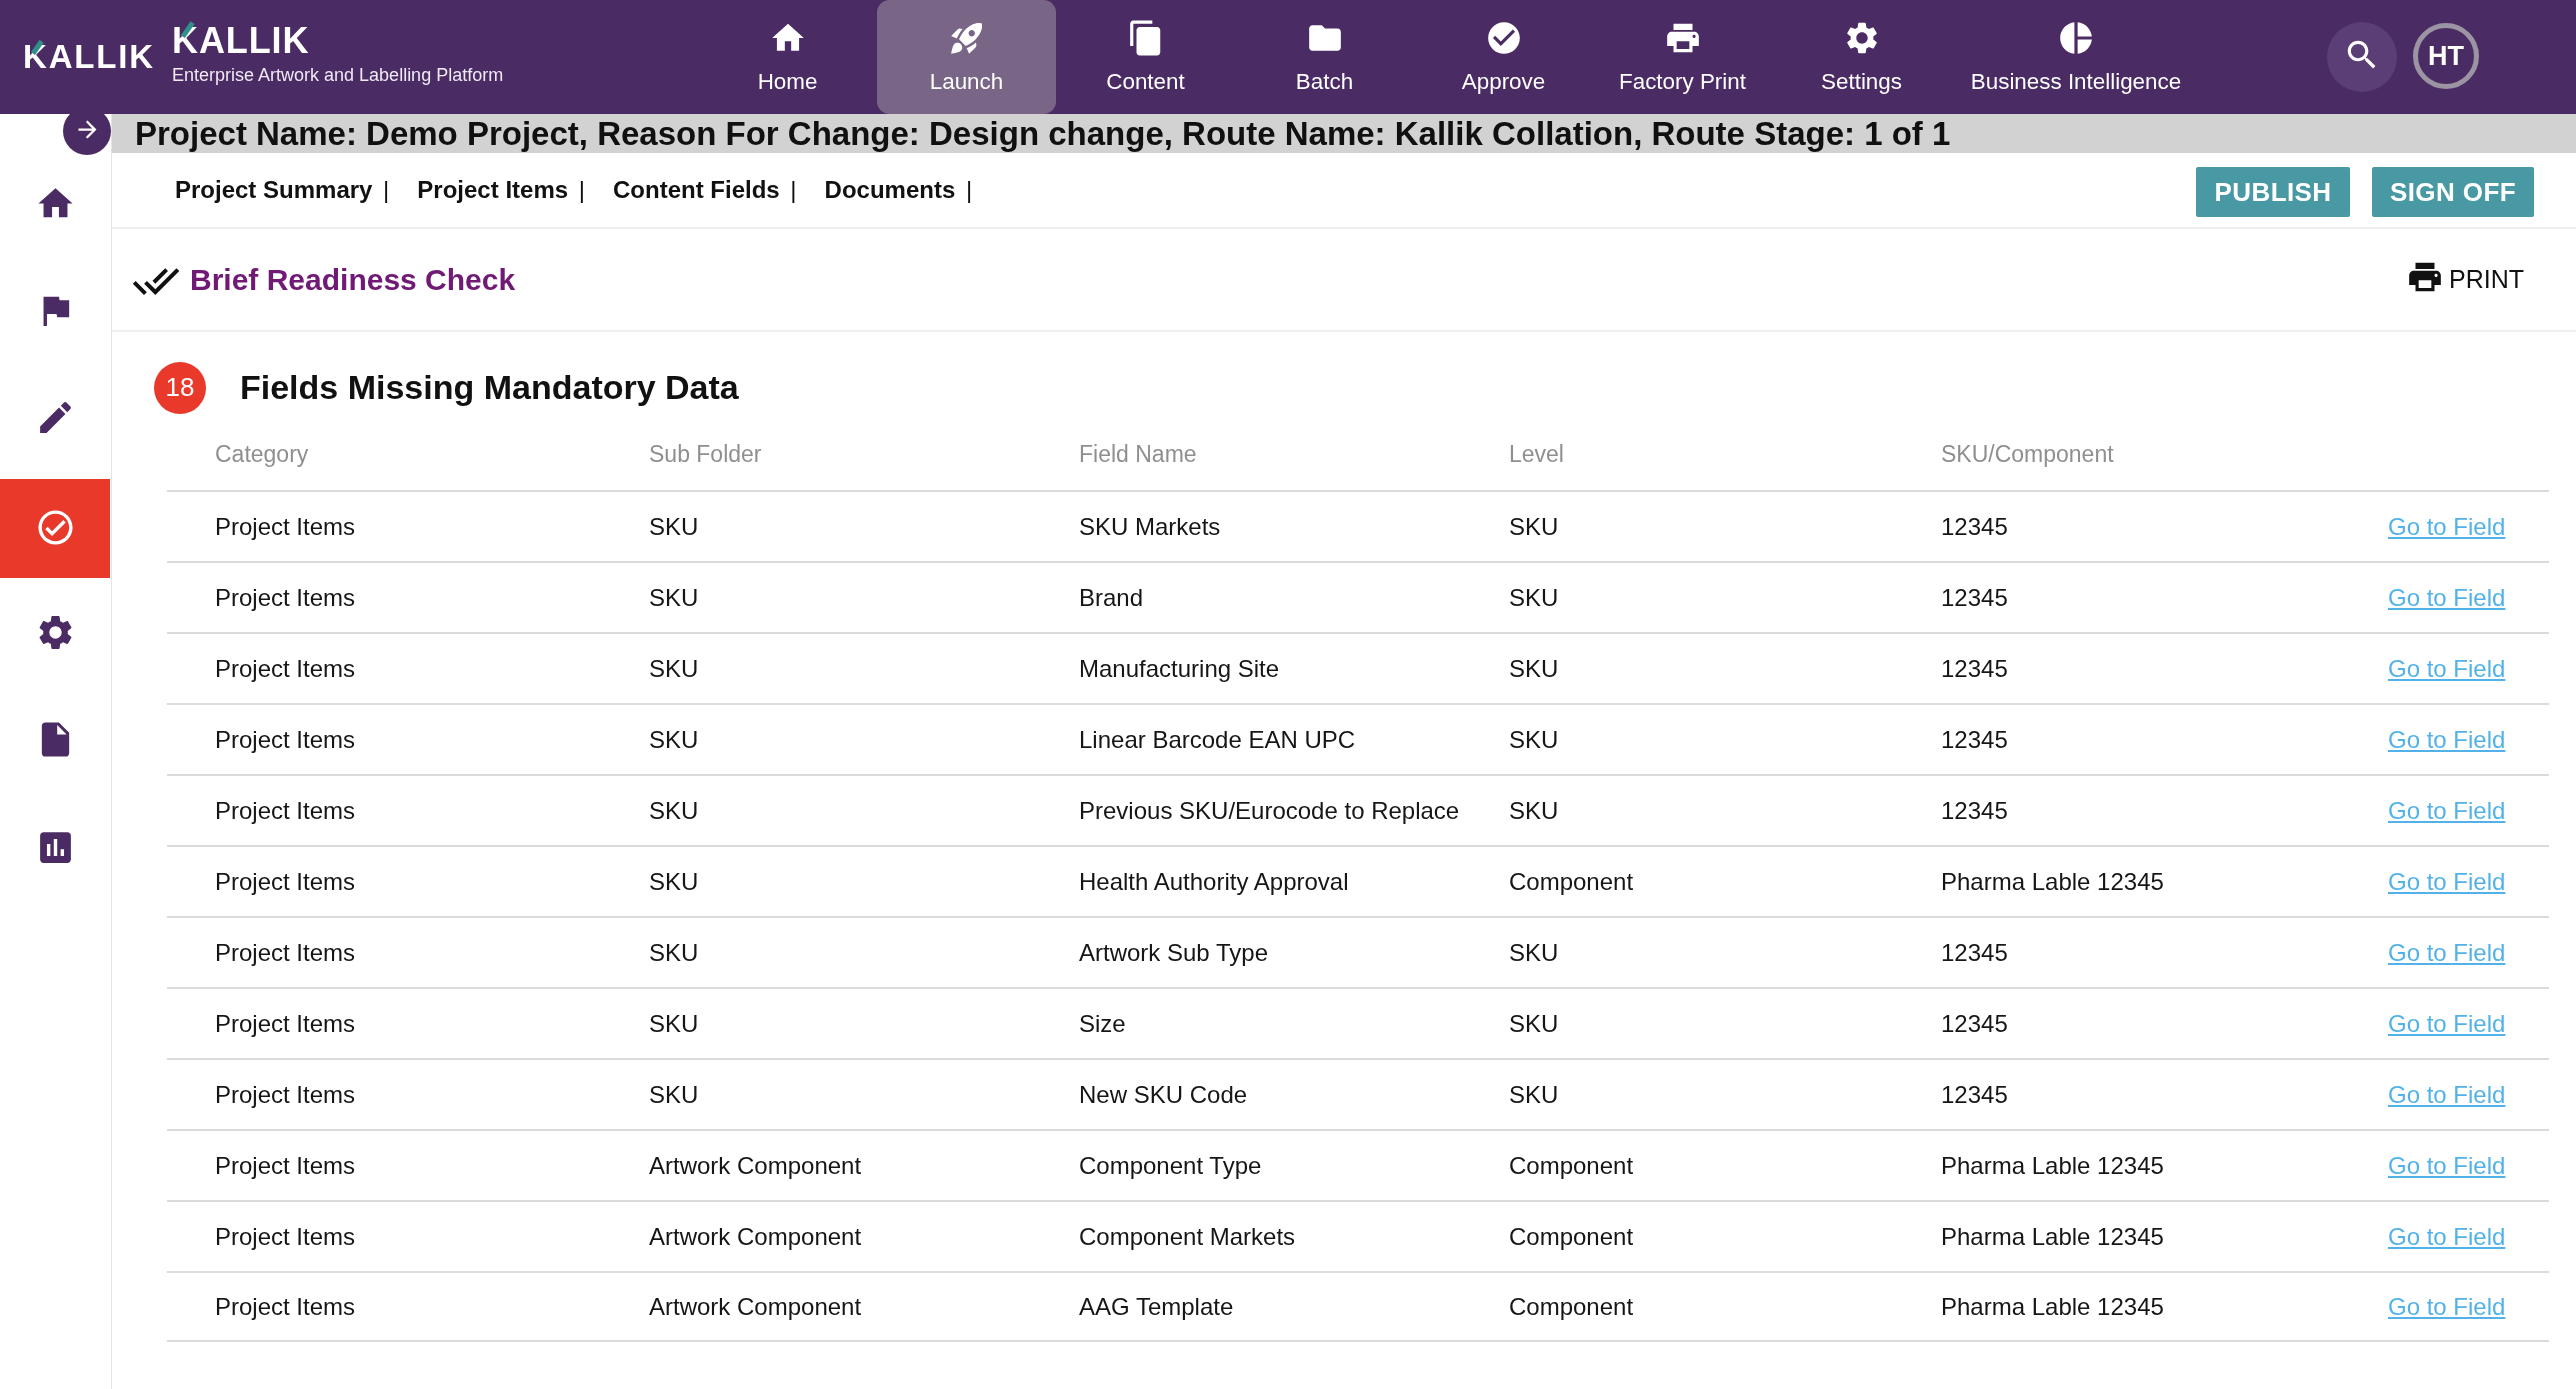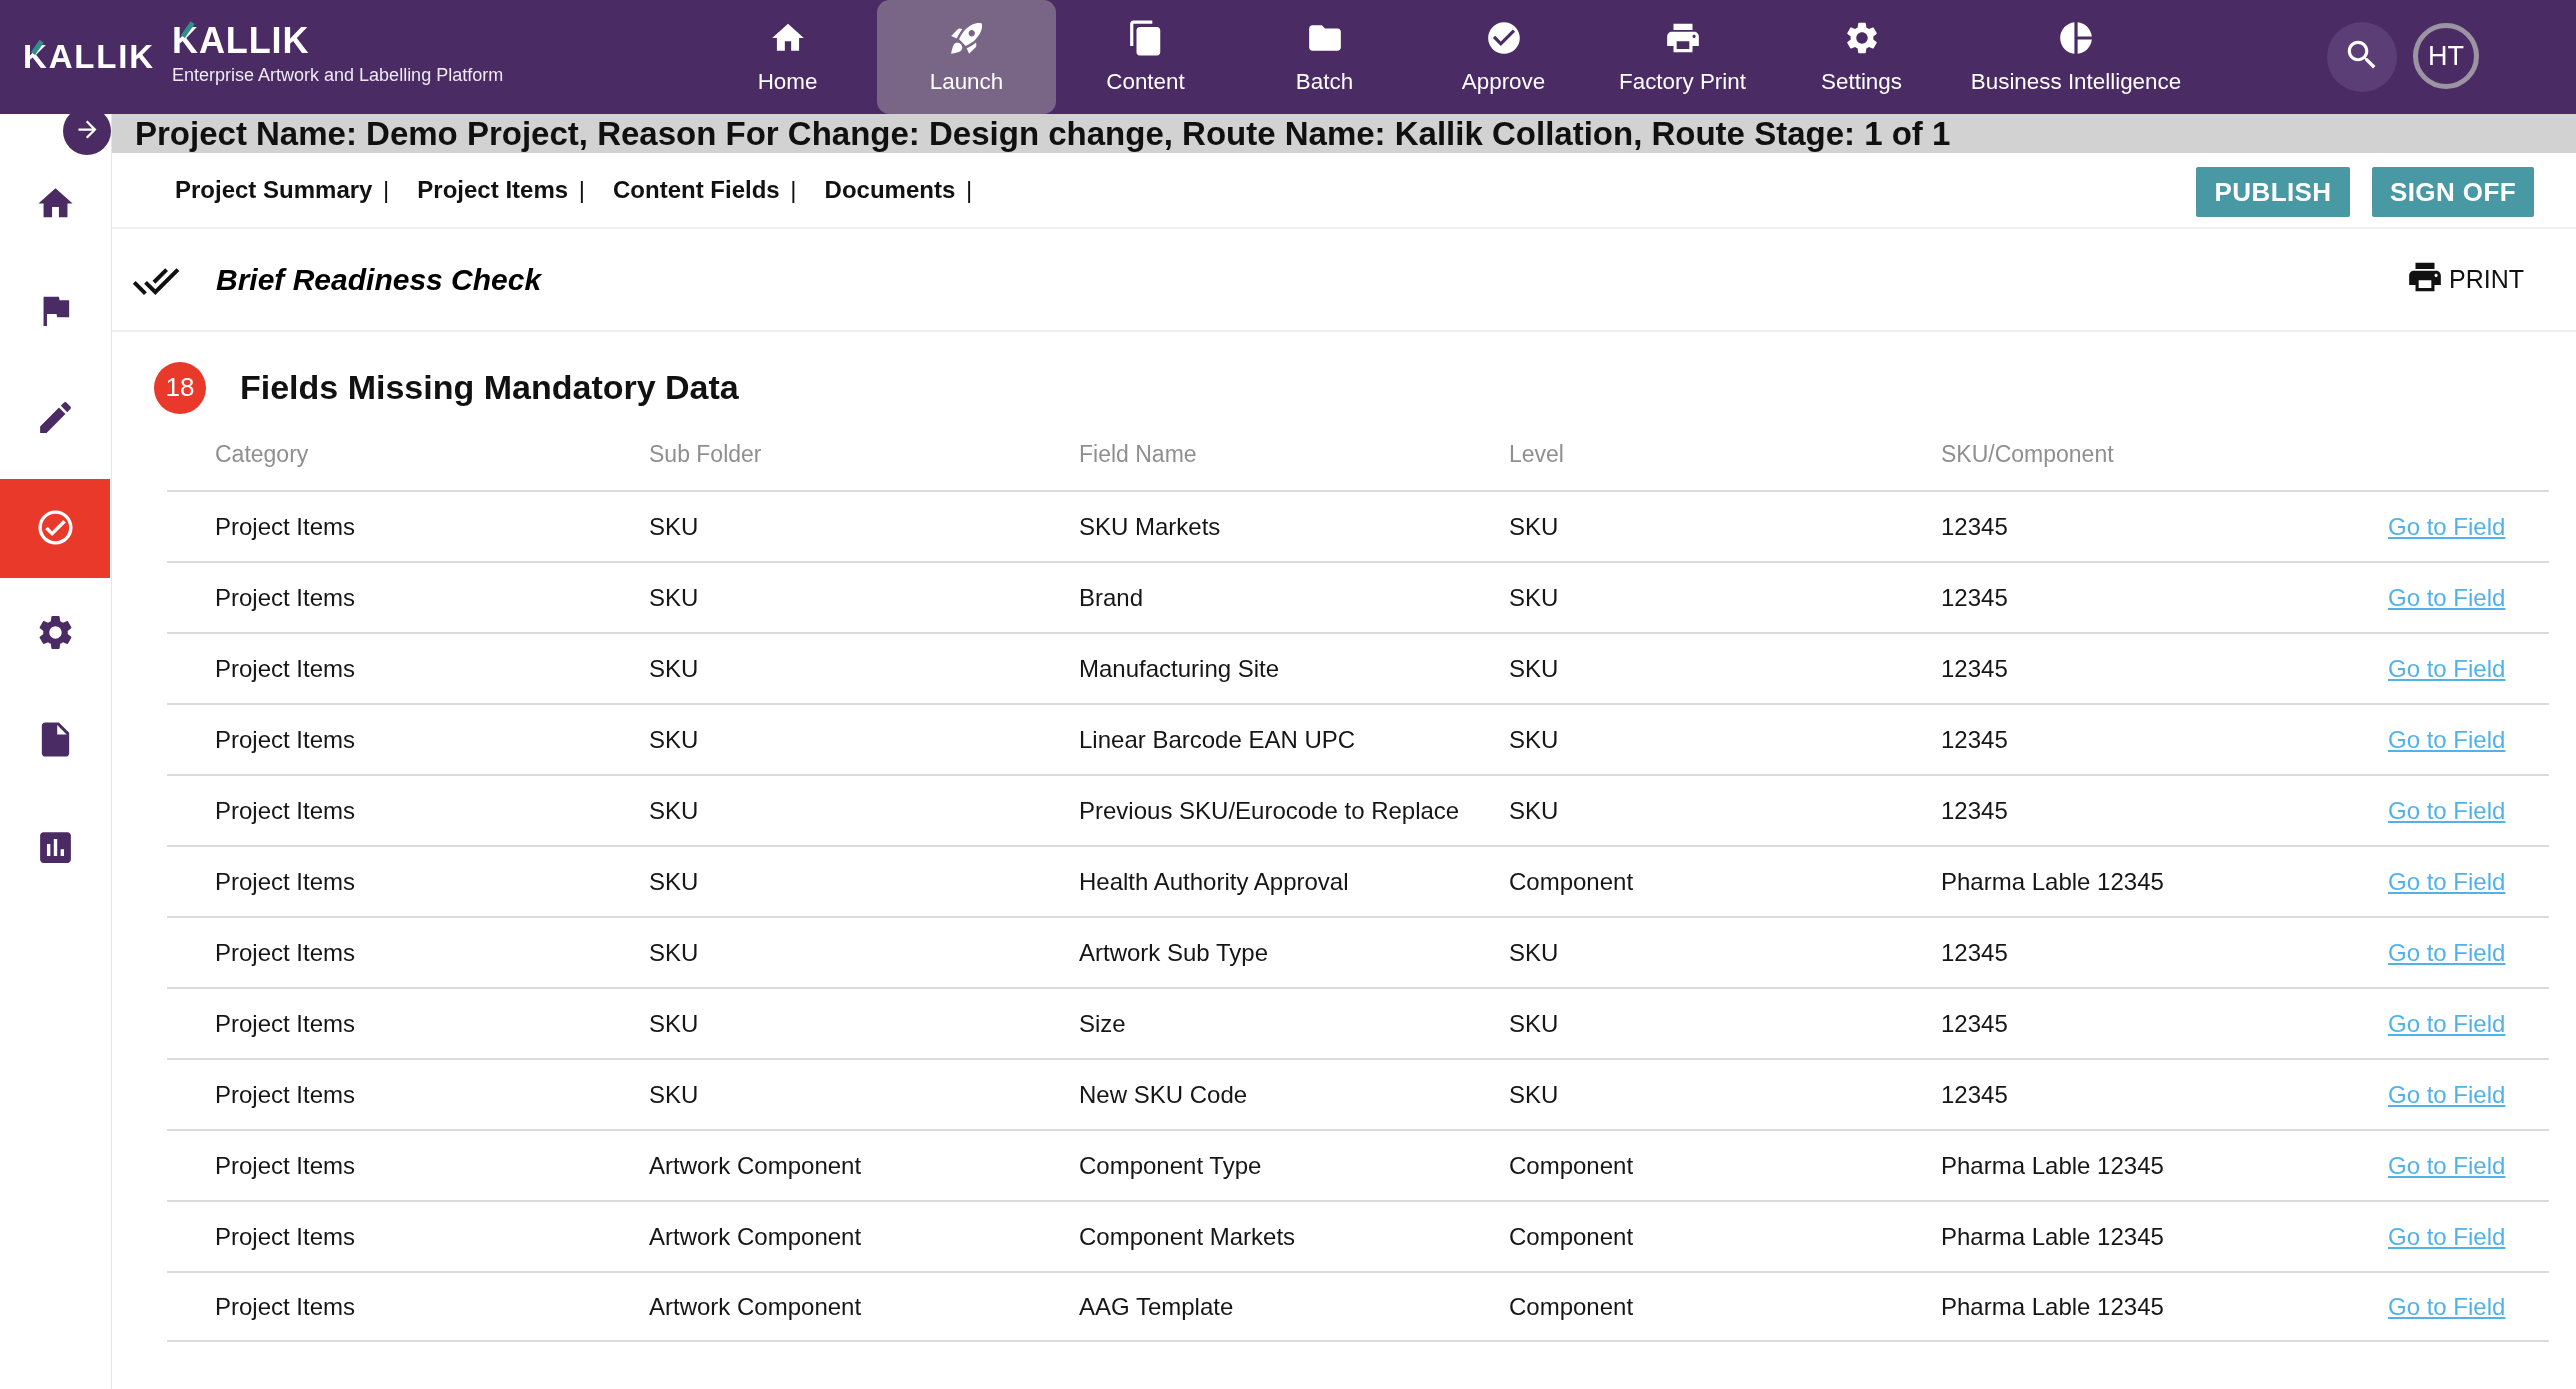--- a/index.html
+++ b/index.html
@@ -30,21 +30,21 @@
   .nav-item{width:179px;height:114px;display:flex;flex-direction:column;align-items:center;
     justify-content:center;gap:9px;color:#fff;cursor:pointer;border-radius:12.5px;}
   .nav-item:last-child{width:250px;}
   .nav-item.active{background:var(--nav-active);}
   .nav-item svg{width:38px;height:38px;fill:#fff;}
   .nav-label{font-size:22.4px;white-space:nowrap;}
   .search-btn{position:absolute;left:2327px;top:21.5px;width:70px;height:70px;border-radius:50%;
     background:var(--search-bg);display:flex;align-items:center;justify-content:center;cursor:pointer;}
   .search-btn svg{width:38px;height:38px;fill:#fff;}
   .avatar{position:absolute;left:2413px;top:23px;width:66px;height:66px;border-radius:50%;
-    background:var(--purple);border:5.4px solid #9b94a3;color:#fff;font-weight:normal;font-size:27px;
+    background:var(--purple);border:5.4px solid #9b94a3;color:#fff;font-weight:bold;font-size:27px;
     display:flex;align-items:center;justify-content:center;cursor:pointer;}
 
   
   .collapse-btn{position:absolute;left:63px;top:107px;width:48px;height:48px;border-radius:50%;
     background:var(--purple);display:flex;align-items:center;justify-content:center;z-index:10;cursor:pointer;}
   .collapse-btn svg{width:27px;height:27px;fill:#fff;}
 
   
   .sidebar{position:absolute;left:0;top:114px;bottom:0;width:112px;background:#fff;
     border-right:1.8px solid #e4e4e4;z-index:4;}
@@ -66,22 +66,22 @@
   .tab .sep{margin-left:10.7px;font-weight:normal;}
   .btn{position:absolute;top:14.3px;height:50px;border-radius:2px;background:var(--teal);color:#fff;
     font-weight:bold;font-size:26px;border:none;display:flex;align-items:center;justify-content:center;
     cursor:pointer;letter-spacing:0.4px;font-family:"Liberation Sans",sans-serif;}
   .btn-publish{right:226px;width:154px;}
   .btn-signoff{right:42px;width:162px;}
 
   .page-header{position:relative;height:103px;border-bottom:2.7px solid var(--divider);}
   .ph-icon{position:absolute;left:19.7px;top:28px;width:48px;height:48px;}
   .ph-icon svg{width:48px;height:48px;fill:#111;}
-  .ph-title{position:absolute;left:104px;top:50%;transform:translateY(-50%);
-    font-size:30px;font-weight:bold;color:#000000;font-style:italic;}
+  .ph-title{position:absolute;left:78px;top:50%;transform:translateY(-50%);
+    font-size:30px;font-weight:bold;color:#701a75;}
   .print-btn{position:absolute;right:52px;top:50%;transform:translateY(-50%);display:flex;
     align-items:center;gap:5.4px;font-size:25px;color:#111;cursor:pointer;}
   .print-btn svg{width:38px;height:38px;fill:#111;}
 
   .summary{position:relative;height:87px;}
   .badge{position:absolute;left:42px;top:29.5px;width:52px;height:52px;border-radius:50%;
     background:var(--red);color:#fff;font-size:26px;display:flex;align-items:center;justify-content:center;}
   .summary-label{position:absolute;left:128px;top:55px;transform:translateY(-50%);
     font-size:34px;font-weight:bold;color:#111;}
 

